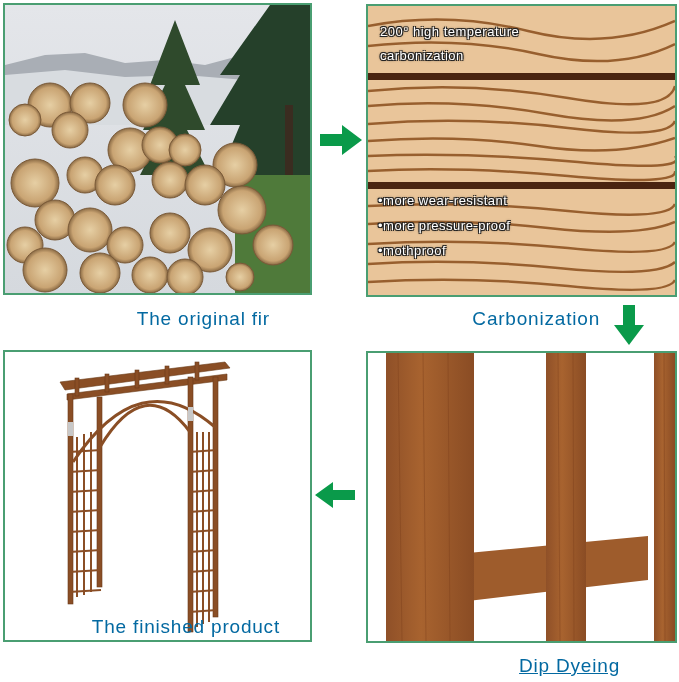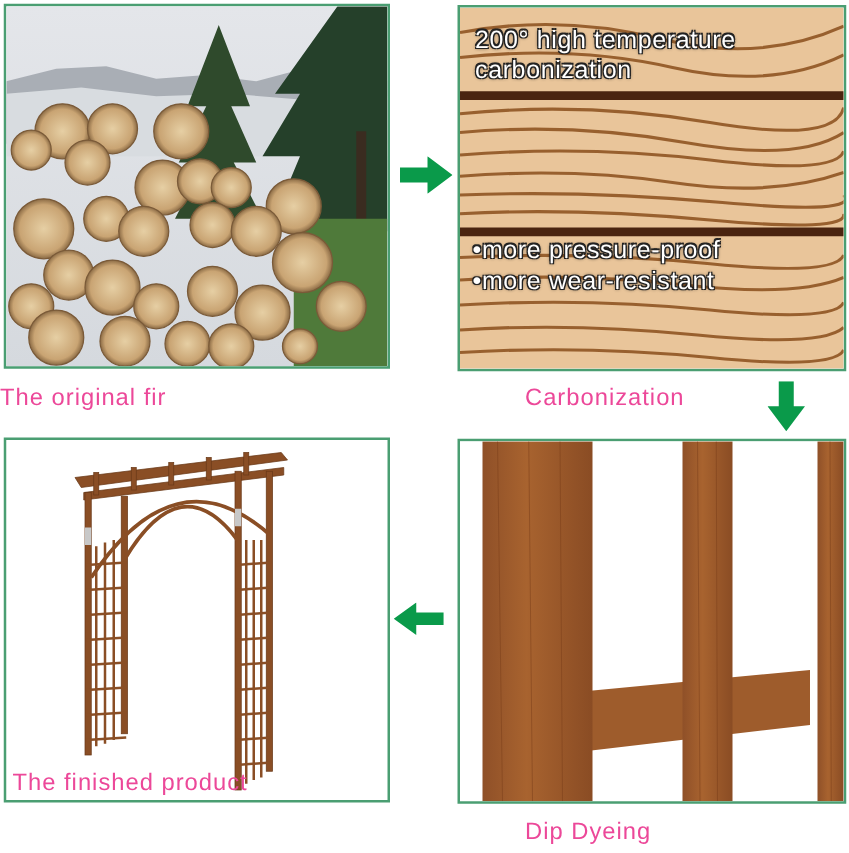--- a/index.html
+++ b/index.html
@@ -2,27 +2,27 @@
 <html><head>
 <meta charset="utf-8">
 <style>
   html,body{margin:0;padding:0;background:#fff;}
   body{width:679px;height:682px;position:relative;overflow:hidden;font-family:"Liberation Sans",sans-serif;}
   .panel{position:absolute;border:2px solid #4a9e72;box-sizing:border-box;overflow:hidden;background:#fff;}
   #p-fir{left:3px;top:3px;width:309px;height:292px;}
   #p-carb{left:366px;top:4px;width:311px;height:293px;}
   #p-prod{left:3px;top:350px;width:309px;height:292px;}
   #p-dye{left:366px;top:351px;width:311px;height:292px;}
-  .caption{position:absolute;font-size:19px;color:#ec4899;letter-spacing:0.8px;text-align:left;white-space:nowrap;}
+  .caption{position:absolute;font-size:19px;color:#0369a1;letter-spacing:0.8px;text-align:right;white-space:nowrap;}
   #cap-fir{left:0;width:270px;top:308px;}
   #cap-carb{left:420px;width:180px;top:308px;}
   #cap-prod{left:10px;width:270px;top:616px;}
-  #cap-dye{left:420px;width:200px;top:655px;}
+  #cap-dye{left:420px;width:200px;top:655px;text-decoration:underline;}
   .arrow{position:absolute;}
-  .carb-text{position:absolute;color:#fff;font-size:20px;letter-spacing:0.5px;
+  .carb-text{position:absolute;color:#fff;font-size:13px;letter-spacing:0.5px;
     text-shadow:-1px -1px 0 #222,1px -1px 0 #222,-1px 1px 0 #222,1px 1px 0 #222,0 0 3px #000;}
   #carb-title{left:12px;top:14px;line-height:24px;}
   #carb-list{left:10px;top:182px;line-height:25px;margin:0;padding:0;list-style:none;}
   #carb-list li::before{content:"\2022 ";}
 </style>
 </head>
 <body>
 
 <div class="panel" id="p-fir">
   <svg width="305" height="288" viewBox="0 0 305 288">
@@ -102,22 +102,23 @@
       <path d="M0 276 Q100 270 200 280 T307 274"></path>
     </g>
     <rect x="0" y="67" width="307" height="7" fill="#4a2410"></rect>
     <rect x="0" y="176" width="307" height="7" fill="#4a2410"></rect>
   </svg>
   <div class="carb-text" id="carb-title">
     <div>200° high temperature</div>
     <div>carbonization</div>
   </div>
   <ul class="carb-text" id="carb-list">
+    <li>more wear-resistant</li>
     <li>more pressure-proof</li>
-    <li>more wear-resistant</li>
+    <li>mothproof</li>
   </ul>
 </div>
 
 <div class="caption" id="cap-fir">The original fir</div>
 <div class="caption" id="cap-carb">Carbonization</div>
 
 <svg class="arrow" style="left:614px;top:305px" width="30" height="40" viewBox="0 0 30 40">
   <polygon points="9,0 21,0 21,20 30,20 15,40 0,20 9,20" fill="#0a9a4a"></polygon>
 </svg>
 

